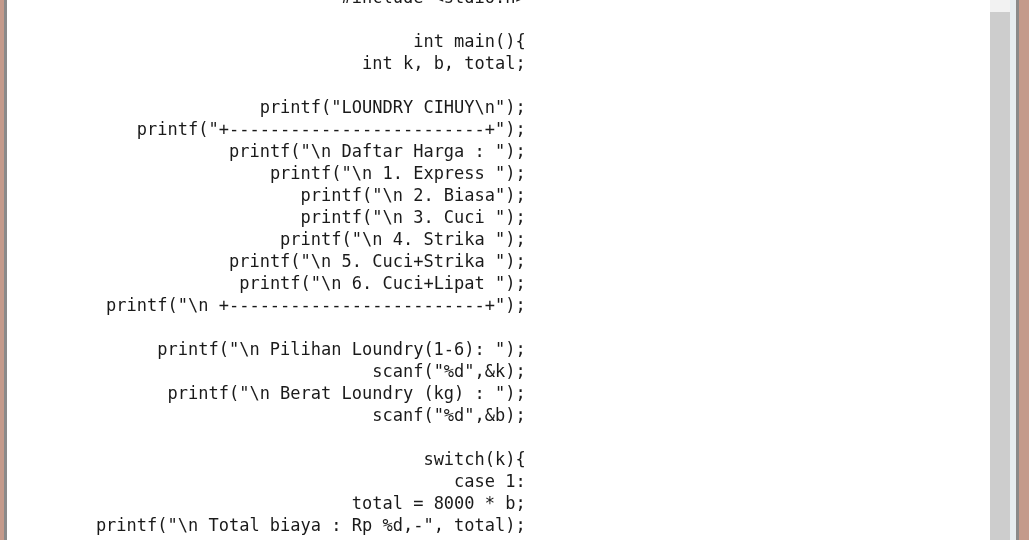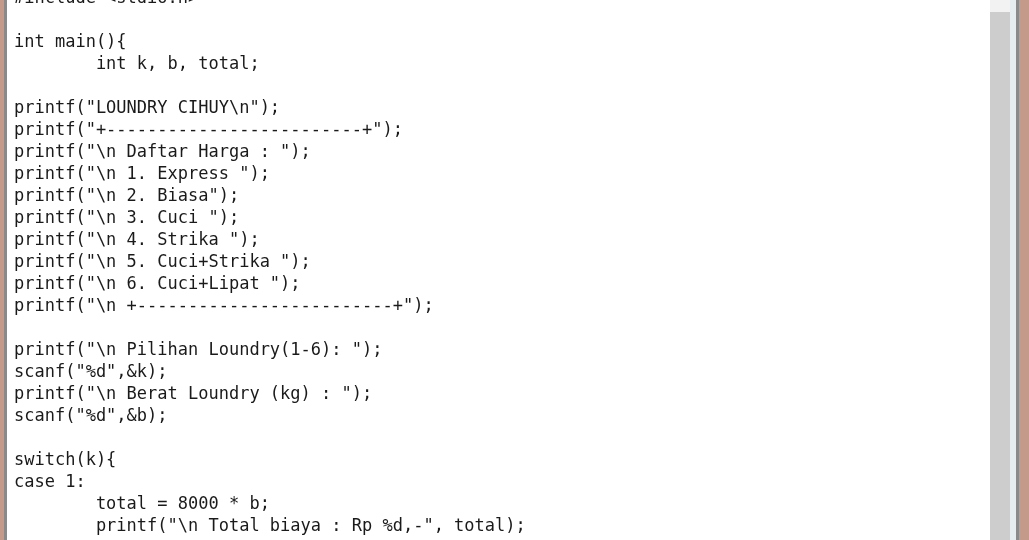--- a/index.html
+++ b/index.html
@@ -68,20 +68,21 @@
     font-family: "DejaVu Sans Mono", monospace;
     font-size: 17px;
     line-height: 22px;
     color: #1a1a1a;
     white-space: pre;
     letter-spacing: 0px;
   }
   .code-line {
     height: 22px;
     white-space: pre;
+    text-align: right;
   }
 
   
   .scrollbar {
     flex: 0 0 auto;
     width: 20px;
     height: 540px;
     background: #f0f0f0;
     position: relative;
   }

